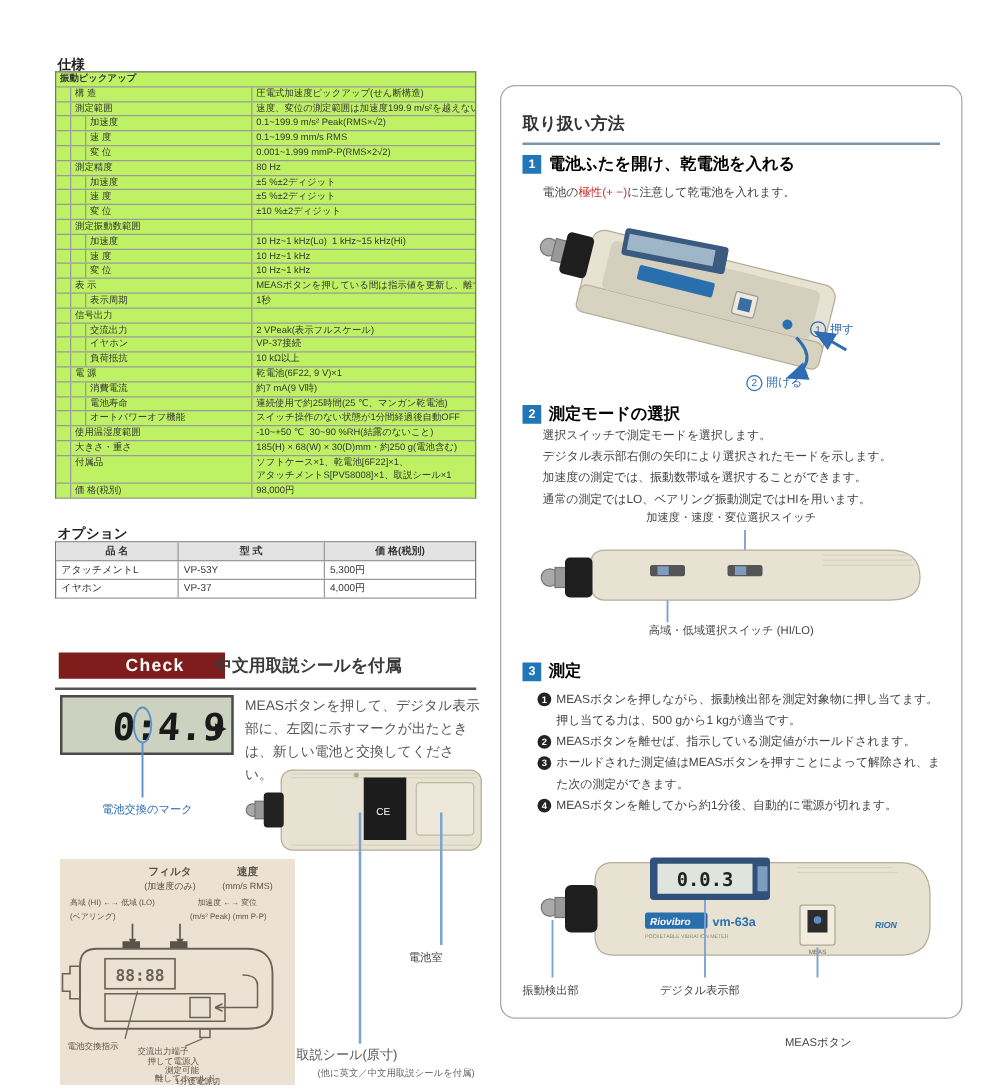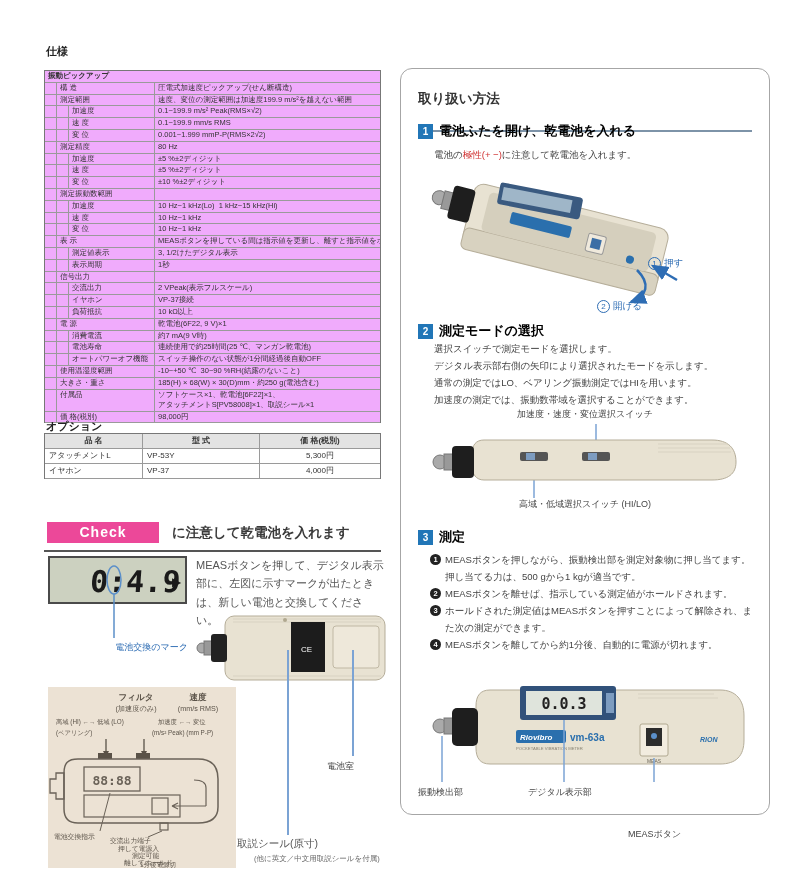--- a/index.html
+++ b/index.html
@@ -2,55 +2,55 @@
 <html><head>
 <meta charset="utf-8">
 <style>
   html,body{margin:0;padding:0;background:#fff;}
   #page{position:relative;width:787px;height:871px;background:#fff;overflow:hidden;
         font-family:"Liberation Sans","DejaVu Sans",sans-serif;color:#333;}
   .abs{position:absolute;}
   
   .h-small{font-size:11px;font-weight:bold;color:#222;}
   
-  #spec-table{left:44px;top:70px;width:337px;border:1px solid #777;border-bottom:none;background:#f0abfc;
+  #spec-table{left:44px;top:57px;width:337px;border:1px solid #777;border-bottom:none;background:#bef264;
               font-size:7.5px;color:#333;box-sizing:border-box;}
   .sprow{display:flex;border-bottom:1px solid #9a9a9a;min-height:10.8px;align-items:stretch;}
   .sprow .cell{box-sizing:border-box;padding:0 3px;line-height:10.5px;overflow:hidden;}
   .cell.sec{flex:1;font-weight:bold;}
   .cell.gut{width:12px;padding:0;border-right:1px solid #9a9a9a;}
   .cell.ind{width:12px;padding:0;border-right:1px solid #9a9a9a;}
   .cell.lab1{width:97px;}
   .cell.lab2{width:85px;}
-  .cell.val{flex:1;border-left:1px solid #9a9a9a;white-space:pre;}
+  .cell.val{flex:1;border-left:1px solid #9a9a9a;white-space:pre;margin-left:47px;}
   
   #options-table{left:44px;top:433px;width:337px;border:1px solid #777;border-bottom:none;font-size:8px;box-sizing:border-box;background:#fff;}
   .oprow{display:flex;border-bottom:1px solid #9a9a9a;height:14px;align-items:center;}
   .oprow .c{box-sizing:border-box;padding:0 4px;line-height:13px;overflow:hidden;}
   .oprow .c1{width:98px;border-right:1px solid #9a9a9a;height:100%;}
   .oprow .c2{width:117px;border-right:1px solid #9a9a9a;height:100%;}
-  .oprow .c3{flex:1;text-align:center;height:100%;}
+  .oprow .c3{flex:1;text-align:left;height:100%;}
   .oprow.head{background:#e3e3e3;font-weight:bold;}
   .oprow.head .c{text-align:center;}
   
   #check-header{left:44px;top:522px;width:337px;border-bottom:2px solid #555;height:28px;}
-  #check-badge{position:absolute;left:3px;top:0;width:112px;height:21px;background:#ec4899;color:#fff;
-               font-size:14px;font-weight:bold;text-align:center;line-height:21px;letter-spacing:1px;}
+  #check-badge{position:absolute;left:3px;top:0;width:112px;height:21px;background:#7f1d1d;color:#fff;
+               font-size:14px;font-weight:bold;text-align:center;line-height:21px;letter-spacing:1px;padding-left:21px;}
   #check-title{position:absolute;left:128px;top:2px;font-size:13.5px;font-weight:bold;color:#3a3a3a;}
   #check-paragraph{left:196px;top:556px;width:188px;font-size:11px;line-height:1.68;color:#555;}
-  #battery-mark-label{left:48px;top:641px;width:140px;text-align:right;font-size:9px;color:#2e6db4;}
+  #battery-mark-label{left:48px;top:641px;width:140px;text-align:center;font-size:9px;color:#2e6db4;}
   .callout-vline{width:1.5px;background:#7ba3d4;}
   #battery-room-label{left:327px;top:760px;font-size:9px;color:#444;}
   #seal-title{left:237px;top:837px;font-size:10.5px;color:#555;}
   #seal-note{left:254px;top:854px;font-size:7.5px;color:#666;}
   
   #handling-panel{left:400px;top:68px;width:370px;height:747px;border:1.5px solid #a6a6a6;border-radius:12px;
                   background:#fff;box-sizing:border-box;}
   #handling-title{left:418px;top:90px;width:334px;font-size:13.5px;font-weight:bold;color:#333;
-                  border-bottom:2px solid #7d93a8;padding-bottom:22px;}
+                  border-bottom:2px solid #7d93a8;padding-bottom:6px;}
   .sec-head{display:flex;align-items:center;gap:6px;}
   .sec-num{width:15px;height:15px;background:#2176b7;color:#fff;font-size:10px;font-weight:bold;
            text-align:center;line-height:15px;flex:0 0 auto;}
   .sec-title{font-size:13px;font-weight:bold;color:#000000;}
   .body-text{font-size:9.5px;color:#444;line-height:17px;}
   .red{color:#d03030;}
   .dev-label{font-size:9px;color:#444;}
   .blue-label{font-size:9.5px;color:#2e6db4;display:flex;align-items:center;gap:3px;}
   .circ{display:inline-block;width:11px;height:11px;border:1px solid #2e6db4;border-radius:50%;
         font-size:8px;line-height:11px;text-align:center;flex:0 0 auto;}
@@ -144,26 +144,20 @@
         <div class="cell val">10 Hz~1 kHz</div>
       </div>
       <div class="sprow">
         <div class="cell gut"></div>
         <div class="cell lab1">表 示</div>
         <div class="cell val">MEASボタンを押している間は指示値を更新し、離すと指示値をホールドする</div>
       </div>
       <div class="sprow">
         <div class="cell gut"></div>
         <div class="cell ind"></div>
-        <div class="cell lab2">測定値表示</div>
-        <div class="cell val">3, 1/2けたデジタル表示</div>
-      </div>
-      <div class="sprow">
-        <div class="cell gut"></div>
-        <div class="cell ind"></div>
         <div class="cell lab2">表示周期</div>
         <div class="cell val">1秒</div>
       </div>
       <div class="sprow">
         <div class="cell gut"></div>
         <div class="cell lab1">信号出力</div>
         <div class="cell val"></div>
       </div>
       <div class="sprow">
         <div class="cell gut"></div>
@@ -243,21 +237,21 @@
       </div>
       <div class="oprow">
         <div class="c c1">イヤホン</div>
         <div class="c c2">VP-37</div>
         <div class="c c3">4,000円</div>
       </div>
     </div>
 
   <div class="abs" id="check-header">
     <div id="check-badge">Check</div>
-    <div id="check-title">に注意して乾電池を入れます</div>
+    <div id="check-title">中文用取説シールを付属</div>
   </div>
 
   <svg class="abs" style="left:48px;top:556px;" width="140" height="84" viewBox="0 0 140 84">
     <rect x="1" y="1" width="137" height="46" fill="#ccd1c0" stroke="#4a4a4a" stroke-width="2"></rect>
     <text x="44" y="36" font-size="30" class="seg" fill="#1a1a1a" transform="skewX(-4)">0:4.9</text>
     <text x="124" y="30" font-size="12" fill="#1a1a1a">▶</text>
     <ellipse cx="66" cy="24" rx="7" ry="14" fill="none" stroke="#5b8fc9" stroke-width="1.5"></ellipse>
     <line x1="66" y1="38" x2="66" y2="82" stroke="#5b8fc9" stroke-width="1.5"></line>
   </svg>
   <div class="abs" id="battery-mark-label">電池交換のマーク</div>
@@ -372,22 +366,22 @@
     <span>開ける</span>
   </div>
 
   <div class="abs sec-head" style="left:418px;top:322px;">
     <div class="sec-num">2</div>
     <div class="sec-title">測定モードの選択</div>
   </div>
   <div class="abs" id="s2-body" style="left:434px;top:340px;width:322px;">
       <div class="body-text">選択スイッチで測定モードを選択します。</div>
       <div class="body-text">デジタル表示部右側の矢印により選択されたモードを示します。</div>
+      <div class="body-text">加速度の測定では、振動数帯域を選択することができます。</div>
       <div class="body-text">通常の測定ではLO、ベアリング振動測定ではHIを用います。</div>
-      <div class="body-text">加速度の測定では、振動数帯域を選択することができます。</div>
     </div>
   <div class="abs dev-label" style="left:400px;top:408px;width:370px;text-align:center;">加速度・速度・変位選択スイッチ</div>
 
   <svg class="abs" style="left:428px;top:424px;" width="316" height="74" viewBox="0 0 316 74">
     <line x1="168" y1="0" x2="168" y2="26" stroke="#7ba3d4" stroke-width="1.5"></line>
     <line x1="106" y1="36" x2="106" y2="74" stroke="#7ba3d4" stroke-width="1.5"></line>
     <path d="M56,16 h228 c16,0 24,8 24,22 c0,12 -8,18 -24,18 h-228 c-8,0 -12,-6 -12,-14 v-12 c0,-9 4,-14 12,-14 z" fill="#e8e2d2" stroke="#b5ad99"></path>
     <g stroke="#d8d2c2">
       <line x1="230" y1="20" x2="300" y2="20"></line>
         <line x1="230" y1="24" x2="302" y2="24"></line>

